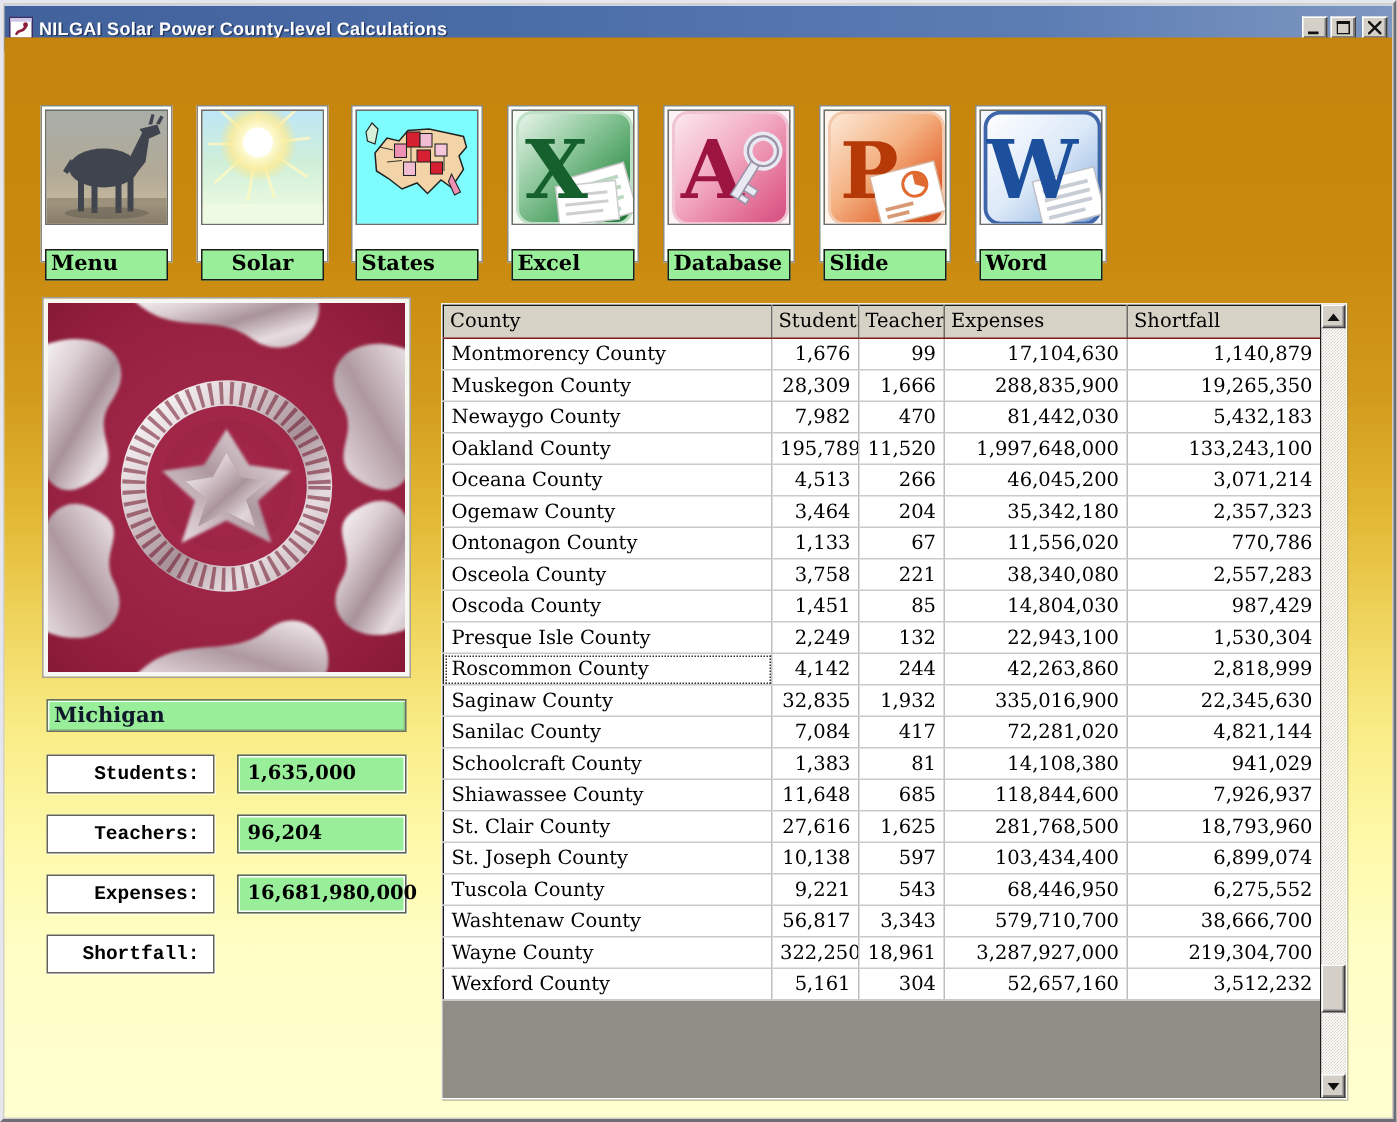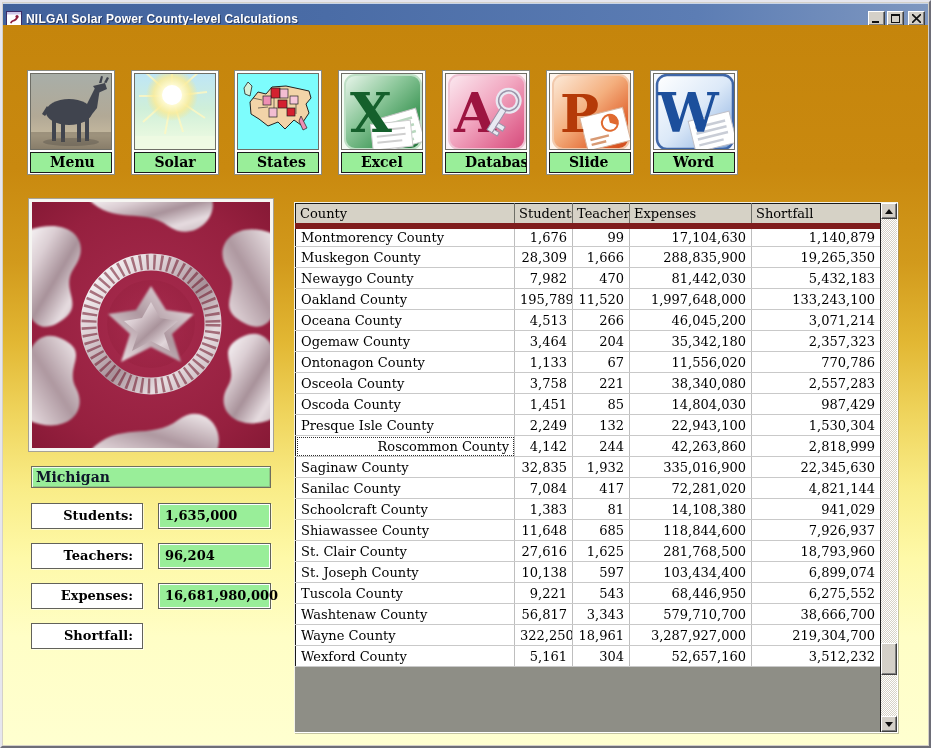--- a/index.html
+++ b/index.html
@@ -42,22 +42,22 @@
   
   .tbtn {
     position:absolute; top:45px; width:88px; height:105px;
     background:#FFFFFF; border:1px solid #8A8A80; padding:2px; cursor:pointer;
   }
   .tbtn-img {
     width:82px; height:77px; border:1px solid #6E6E66; overflow:hidden; background:#DDD;
   }
   .tbtn-img svg { display:block; }
   .tbtn-label {
-    margin-top:2px; height:21px; background:#99EE99; border:1px solid #1A1A1A;
-    font-weight:bold; font-size:14px; color:#000; padding:0 19px; line-height:19px;
+    margin-top:16px; height:21px; background:#99EE99; border:1px solid #1A1A1A;
+    font-weight:bold; font-size:14px; color:#000; padding:0 3px; line-height:19px;
     white-space:nowrap; overflow:hidden;
   }
   .tbtn-label.centered { text-align:center; }
 
   
   .picture-frame {
     position:absolute; left:26px; top:174px; width:244px; height:252px;
     background:#FFF; border:3px solid #F6F6F2; outline:1px solid #A6A296;
   }
   .picture-frame svg { display:block; }
@@ -67,45 +67,45 @@
     position:absolute; left:28px; top:441px; width:240px; height:22px;
     background:#99EE99; border:1px solid #6E6E5E;
     box-shadow:inset 1px 1px 0 rgba(255,255,255,.85), inset -1px -1px 0 rgba(120,120,100,.35);
     font-weight:bold; font-size:14px; line-height:20px; padding:0 4px; color:#0f172a;
   }
   .box3d {
     position:absolute; height:26px; border:1px solid #62625A;
     box-shadow:inset 1px 1px 0 #FFFFFF, inset -1px -1px 0 #FFFFFF, 1px 1px 0 rgba(255,255,255,.6);
     font-weight:bold; font-size:13px; line-height:24px; color:#000;
   }
-  .field-label { left:28px; width:112px; background:#FFFFFF; text-align:right; padding-right:9px; }
+  .field-label { left:28px; width:112px; background:#FFFFFF; text-align:right; padding-right:9px;font-family:Liberation Mono, monospace; }
   .field-value { left:155px; width:113px; background:#99EE99; text-align:left; padding-left:6px; }
 
   
   .grid-frame {
     position:absolute; left:291px; top:177px; width:604px; height:531px;
     background:#8E8E86; display:flex;
     border:1px solid; border-color:#F2F2E8 #FFFFFF #FFFFFF #F2F2E8;
     box-shadow:1px 1px 0 rgba(140,140,120,.5);
   }
   .grid-area { width:585px; height:100%; overflow:hidden; }
   table.grid { border-collapse:collapse; table-layout:fixed; width:585px; background:#FFFFFF;
     border:1px solid #1A1A1A; }
   table.grid th {
     background:#D6D2C6; font-weight:normal; font-size:13px; text-align:left;
-    height:22px; padding:0 4px; border-right:1px solid #6E6E66; border-bottom:6px solid #7f1d1d;
+    height:22px; padding:0 4px; border-right:1px solid #6E6E66; border-bottom:1px solid #7f1d1d;
     white-space:nowrap; overflow:hidden; cursor:default;
   }
   table.grid td {
     font-size:13px; height:21px; padding:0 5px;
     border-right:1px solid #BEBEBE; border-bottom:1px solid #C9C9C9;
     white-space:nowrap; overflow:hidden; background:#FFFFFF; cursor:default;
   }
   table.grid td.num { text-align:right; }
-  table.grid td.focused { outline:1px dotted #303030; outline-offset:-2px;text-align:right; }
+  table.grid td.focused { outline:1px dotted #303030; outline-offset:-2px; }
   table.grid th:last-child, table.grid td:last-child { border-right:none; }
 
   
   .vscroll { width:17px; height:100%; position:relative; background:#ECE9E2;
     border-left:1px solid #1A1A1A; }
   .sb-track {
     position:absolute; top:16px; bottom:16px; left:0; right:0;
     background-image:
       linear-gradient(45deg,#D6D2C6 25%,transparent 25%,transparent 75%,#D6D2C6 75%),
       linear-gradient(45deg,#D6D2C6 25%,#FFFFFF 25%,#FFFFFF 75%,#D6D2C6 75%);

